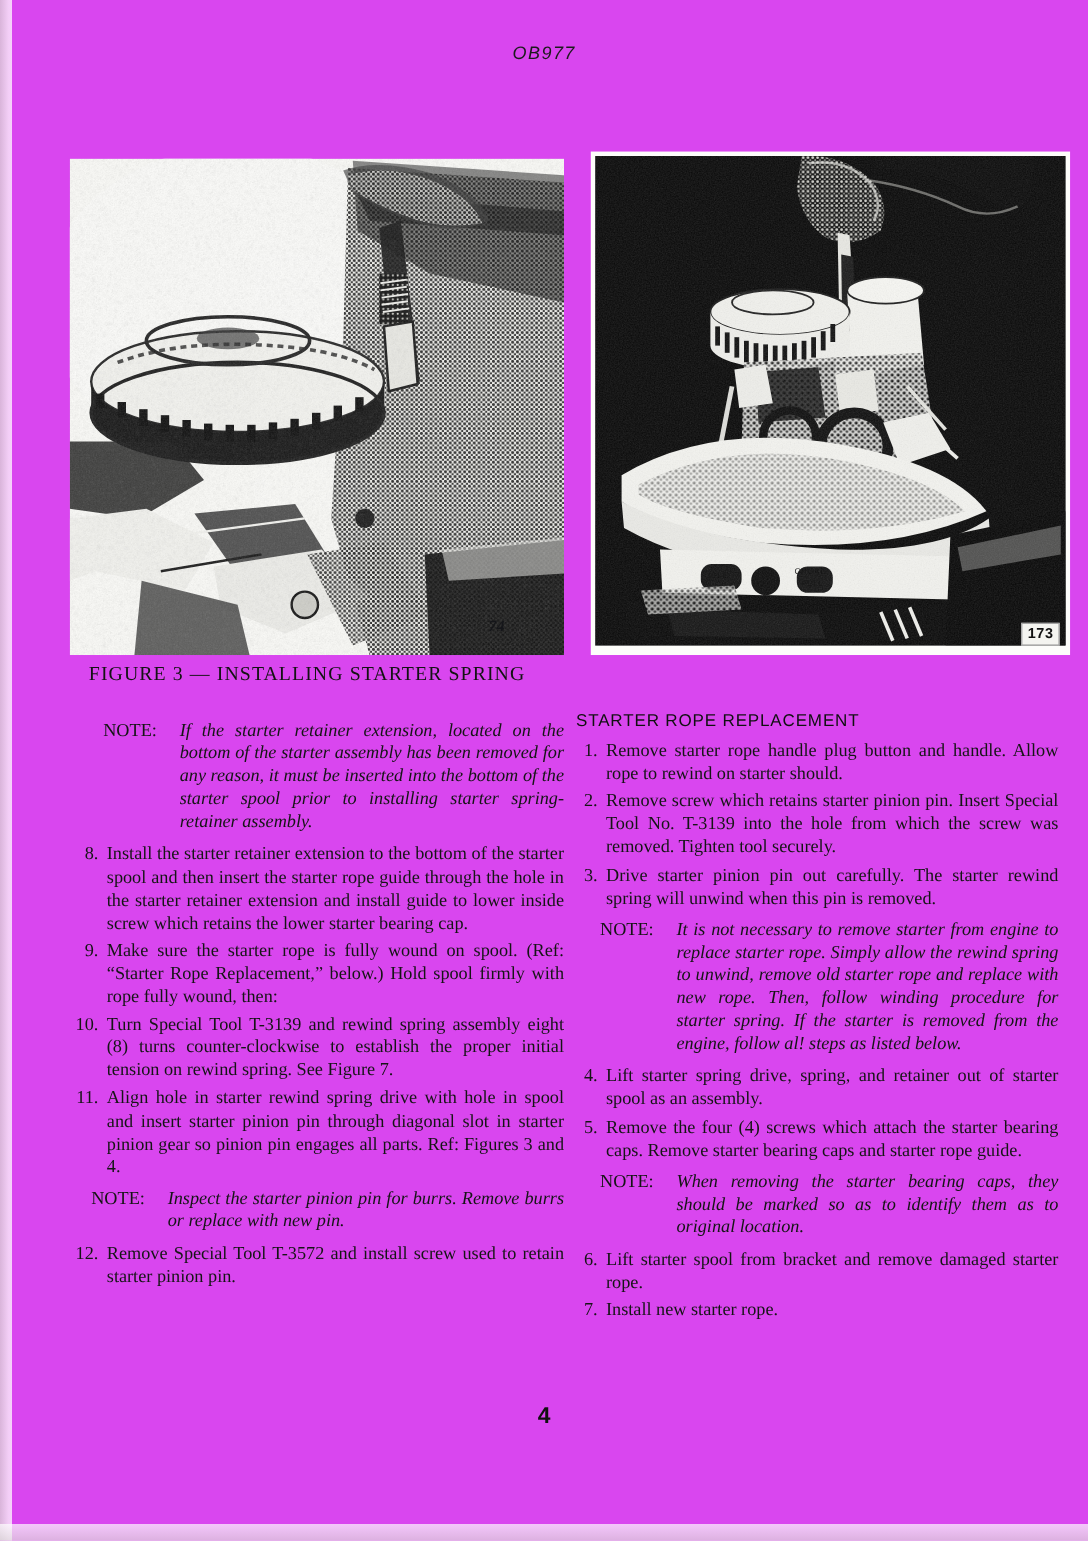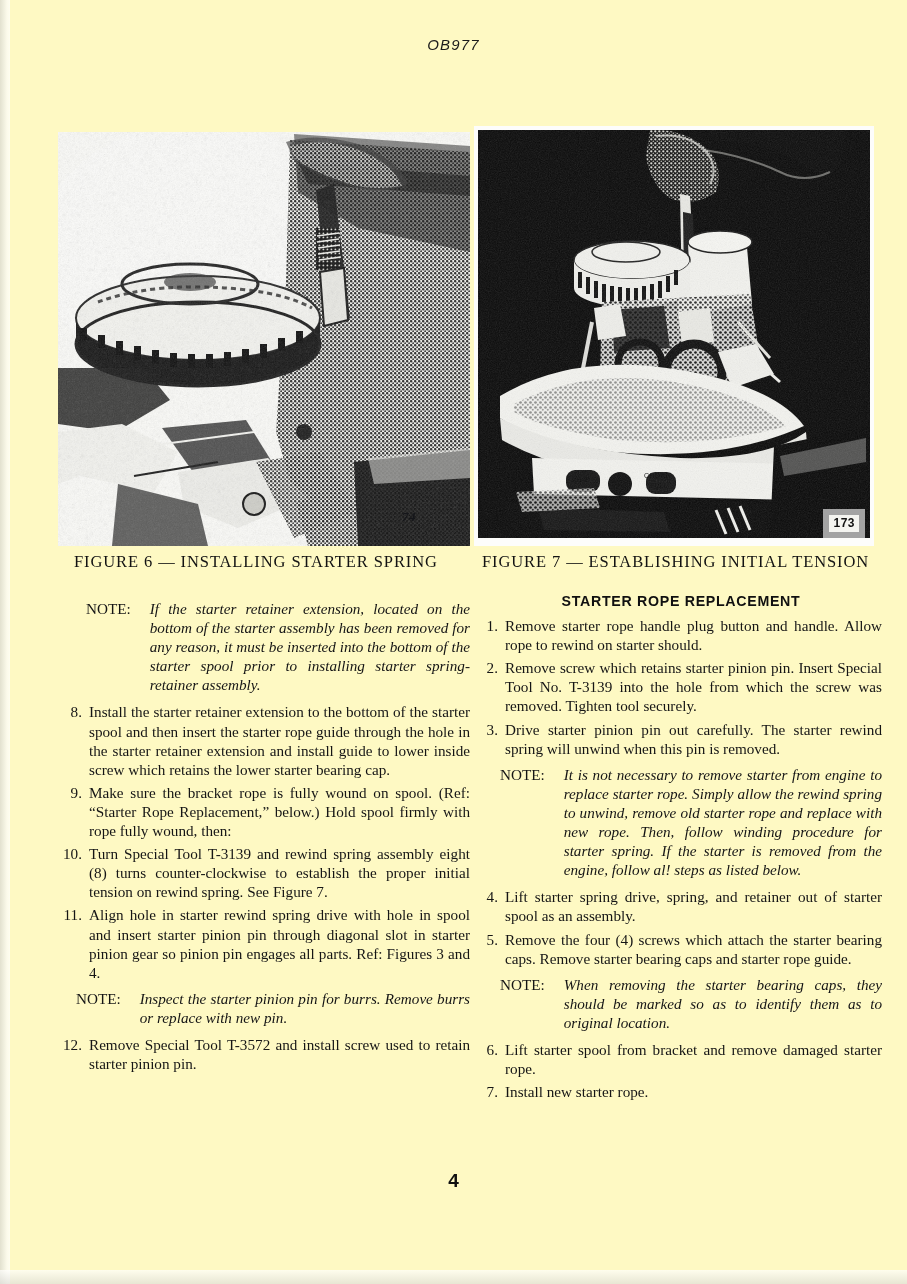--- a/index.html
+++ b/index.html
@@ -11,21 +11,21 @@
     width: 907px;
     height: 1284px;
     position: relative;
     overflow: hidden;
     font-family: "Liberation Serif", serif;
     color: #161616;
   }
   .page {
     position: absolute;
     inset: 0;
-    background: #fef9c3;
+    background: #d946ef;
   }
   
   .running-head {
     position: absolute;
     top: 36px;
     left: 0;
     width: 907px;
     text-align: center;
     font-family: "Liberation Sans", sans-serif;
     font-style: italic;
@@ -38,38 +38,38 @@
     position: absolute;
     top: 126px;
     left: 0;
     width: 907px;
     height: 460px;
   }
   .fig {
     position: absolute;
   }
   .fig-left  { left: 58px;  top: 6px;  width: 412px; height: 414px; }
-  .fig-right { left: 474px; top: 0px;  width: 400px; height: 420px; }
+  .fig-right { left: 492px; top: 0px;  width: 400px; height: 420px; }
   .photo {
     position: relative;
     width: 100%;
     height: 100%;
     overflow: hidden;
   }
   .photo svg { display: block; width: 100%; height: 100%; }
   .photo-badge {
     position: absolute;
     font-family: "Liberation Sans", sans-serif;
     font-size: 12px;
     font-weight: bold;
     line-height: 1;
     padding: 2px 4px 3px 4px;
     color: #111;
     background: #f4f4f0;
-    border: 6px solid #a3a3a3;
+    border: 1px solid #a3a3a3;
     letter-spacing: 0.5px;
     text-align: right;
   }
   .badge-left  { right: 44px; bottom: 14px; border-color: transparent; background: transparent; color: #15161a; font-family: "Liberation Serif", serif; font-style: italic; font-size: 13px; }
   .badge-right { right: 9px;  bottom: 8px; }
 
   .fig-caption {
     position: absolute;
     width: 907px;
     left: 0;
@@ -99,23 +99,22 @@
     width: 400px;
     font-family: "Liberation Serif", serif;
     font-size: 15.2px;
     line-height: 19.1px;
     color: #151515;
   }
   .col-left  { left: 56px;  width: 414px; }
   .col-right { left: 480px; width: 402px; }
 
   .section-head {
-    text-align: center;
     font-family: "Liberation Sans", sans-serif;
-    font-weight: bold;
+    font-weight: normal;
     font-size: 14.2px;
     letter-spacing: 0.7px;
     margin: 0 0 5px 0;
     color: #101010;
   }
 
   
   .item {
     display: flex;
     align-items: flex-start;
@@ -395,37 +394,36 @@
 
             <rect x="4" y="4" width="392" height="408" filter="url(#grainR)" opacity="0.26"></rect>
           </g>
         </svg>
         <span class="photo-badge badge-right">173</span>
       </div>
     </div>
   </div>
 
   <div class="fig-caption">
-    <div class="cap cap-left">FIGURE 6 — INSTALLING STARTER SPRING</div>
-    <div class="cap cap-right">FIGURE 7 — ESTABLISHING INITIAL TENSION</div>
+    <div class="cap cap-left">FIGURE 3 — INSTALLING STARTER SPRING</div>
   </div>
 
   <div class="cols">
     <div class="col col-left" id="col-left">
         <div class="note note-indent-1">
           <span class="lbl">NOTE:</span>
           <span class="txt">If the starter retainer extension, located on the bottom of the starter assembly has been removed for any reason, it must be inserted into the bottom of the starter spool prior to installing starter spring-retainer assembly.</span>
         </div>
         <div class="item">
           <span class="num">8.</span>
           <span class="txt">Install the starter retainer extension to the bottom of the starter spool and then insert the starter rope guide through the hole in the starter retainer extension and install guide to lower inside screw which retains the lower starter bearing cap.</span>
         </div>
         <div class="item">
           <span class="num">9.</span>
-          <span class="txt">Make sure the bracket rope is fully wound on spool. (Ref: “Starter Rope Replacement,” below.) Hold spool firmly with rope fully wound, then:</span>
+          <span class="txt">Make sure the starter rope is fully wound on spool. (Ref: “Starter Rope Replacement,” below.) Hold spool firmly with rope fully wound, then:</span>
         </div>
         <div class="item">
           <span class="num">10.</span>
           <span class="txt">Turn Special Tool T-3139 and rewind spring assembly eight (8) turns counter-clockwise to establish the proper initial tension on rewind spring. See Figure 7.</span>
         </div>
         <div class="item">
           <span class="num">11.</span>
           <span class="txt">Align hole in starter rewind spring drive with hole in spool and insert starter pinion pin through diagonal slot in starter pinion gear so pinion pin engages all parts. Ref: Figures 3 and 4.</span>
         </div>
         <div class="note note-indent-3">

